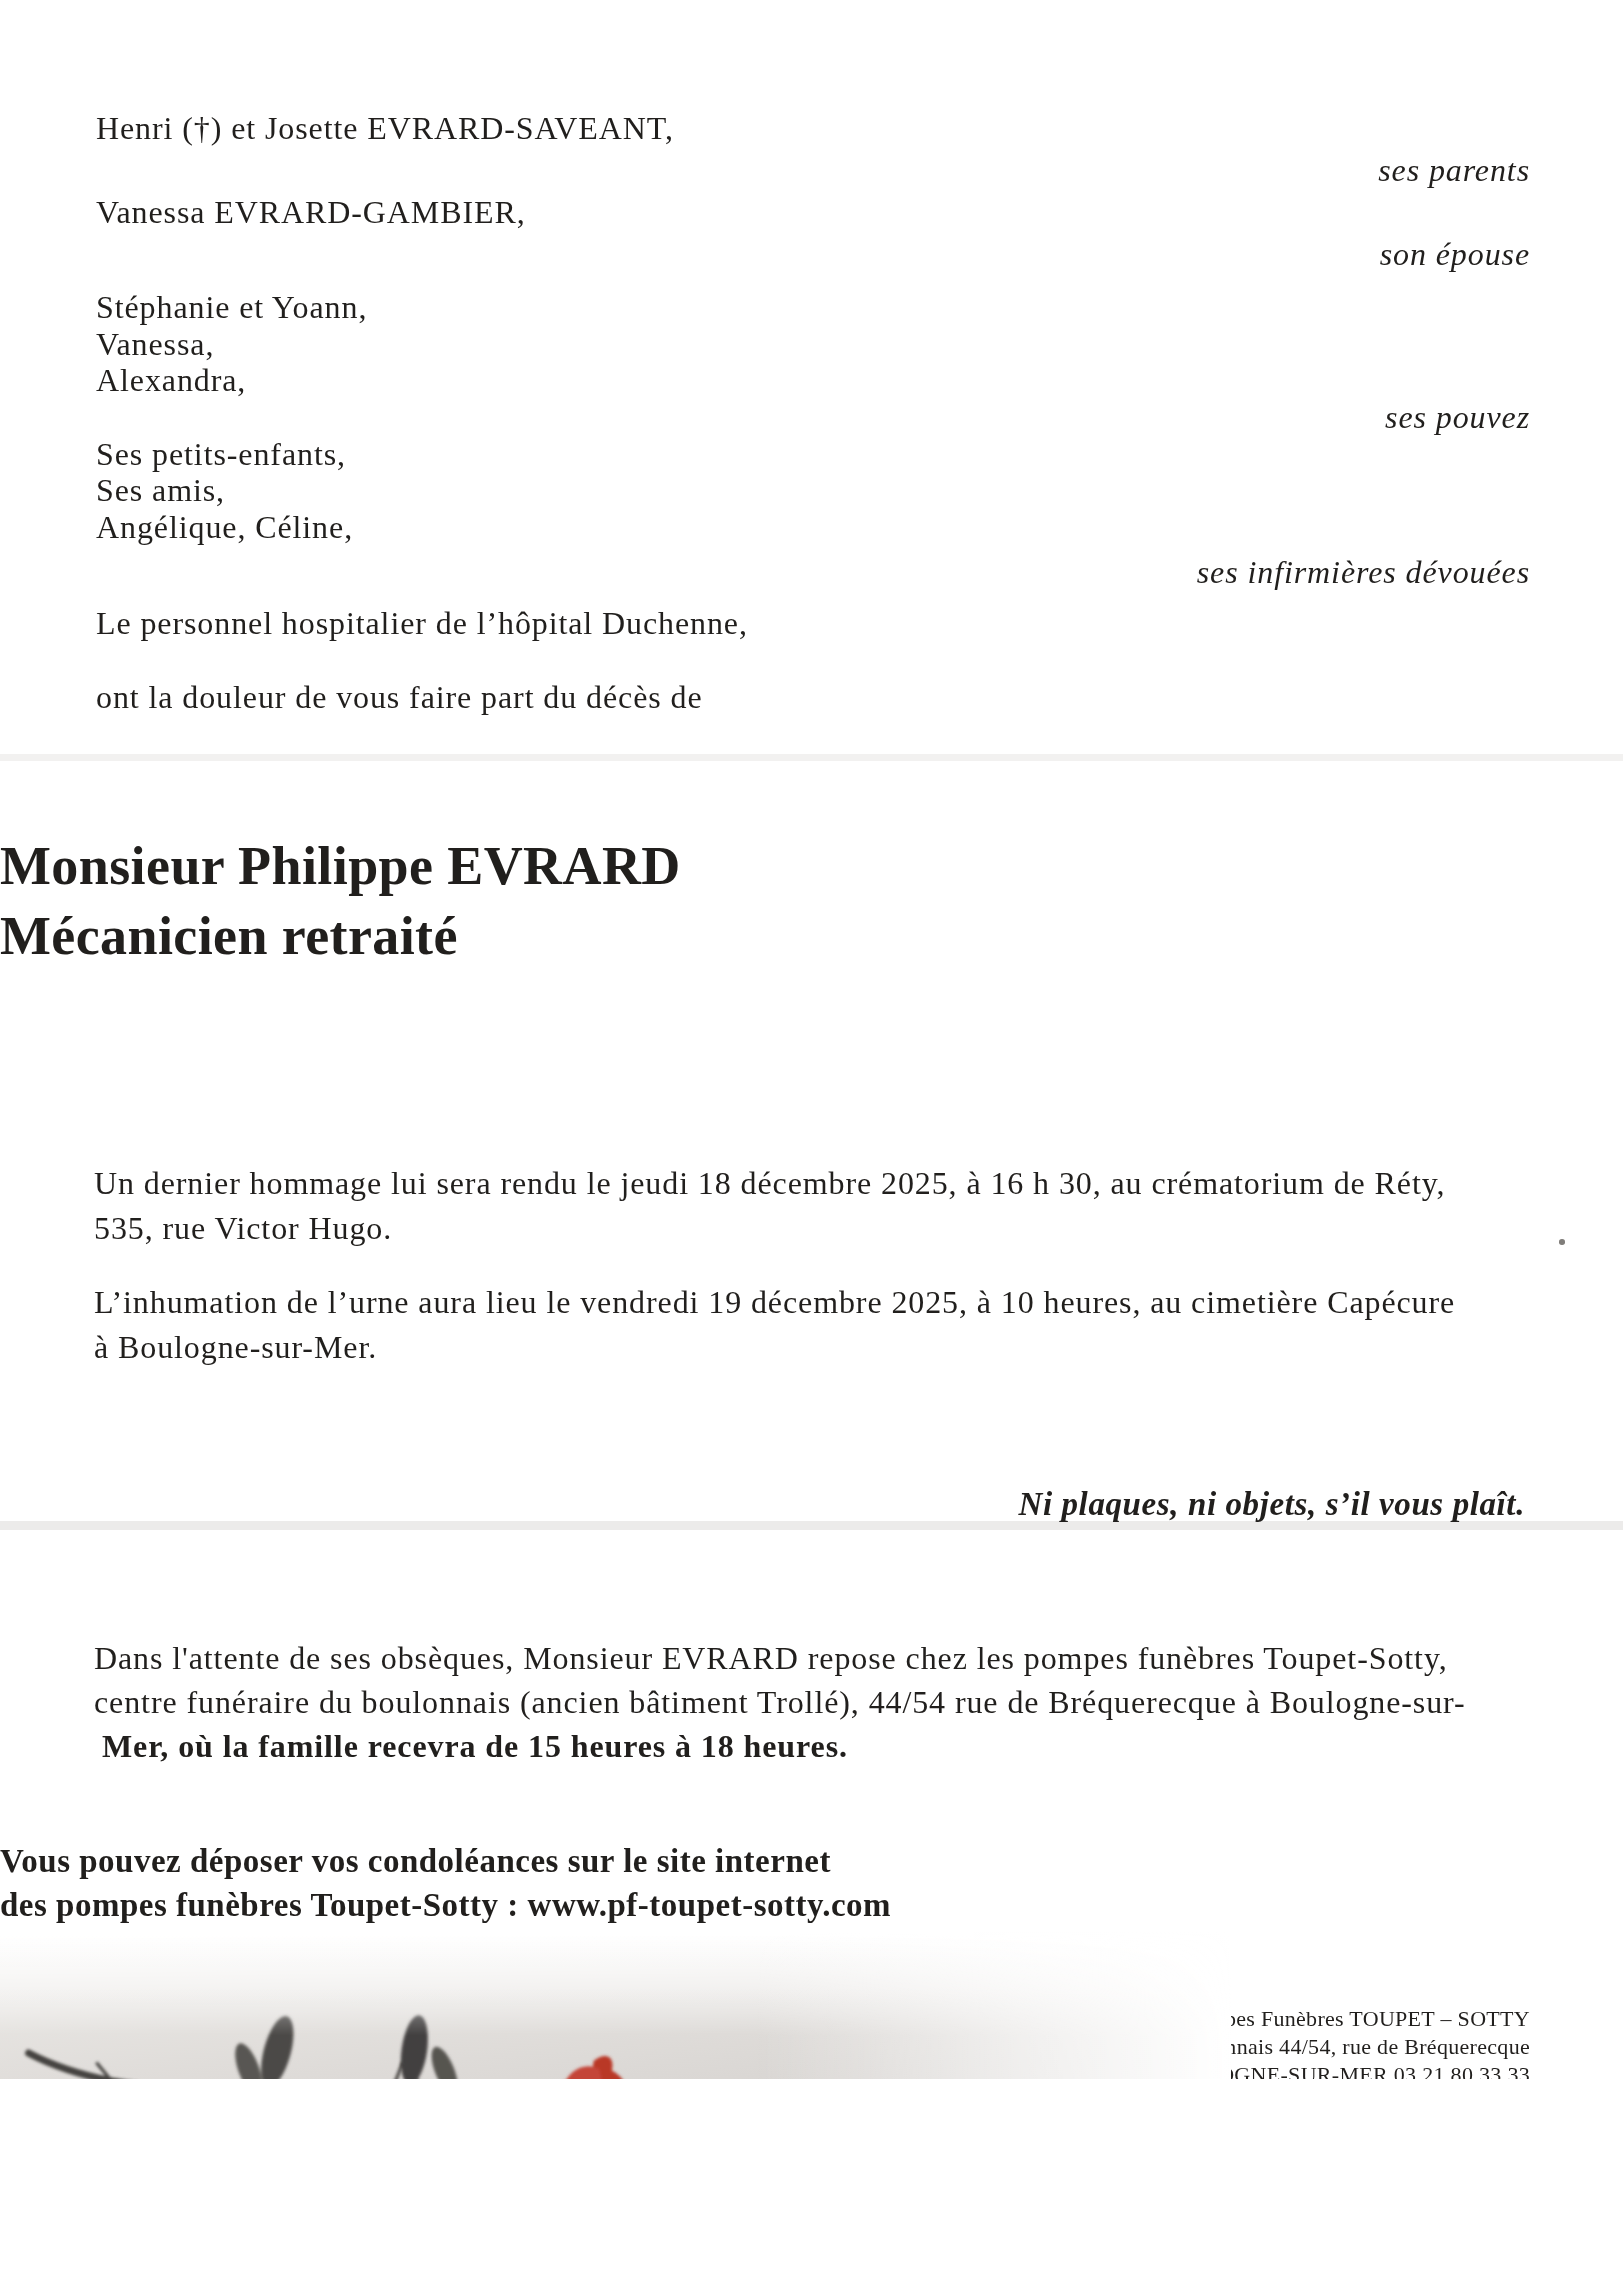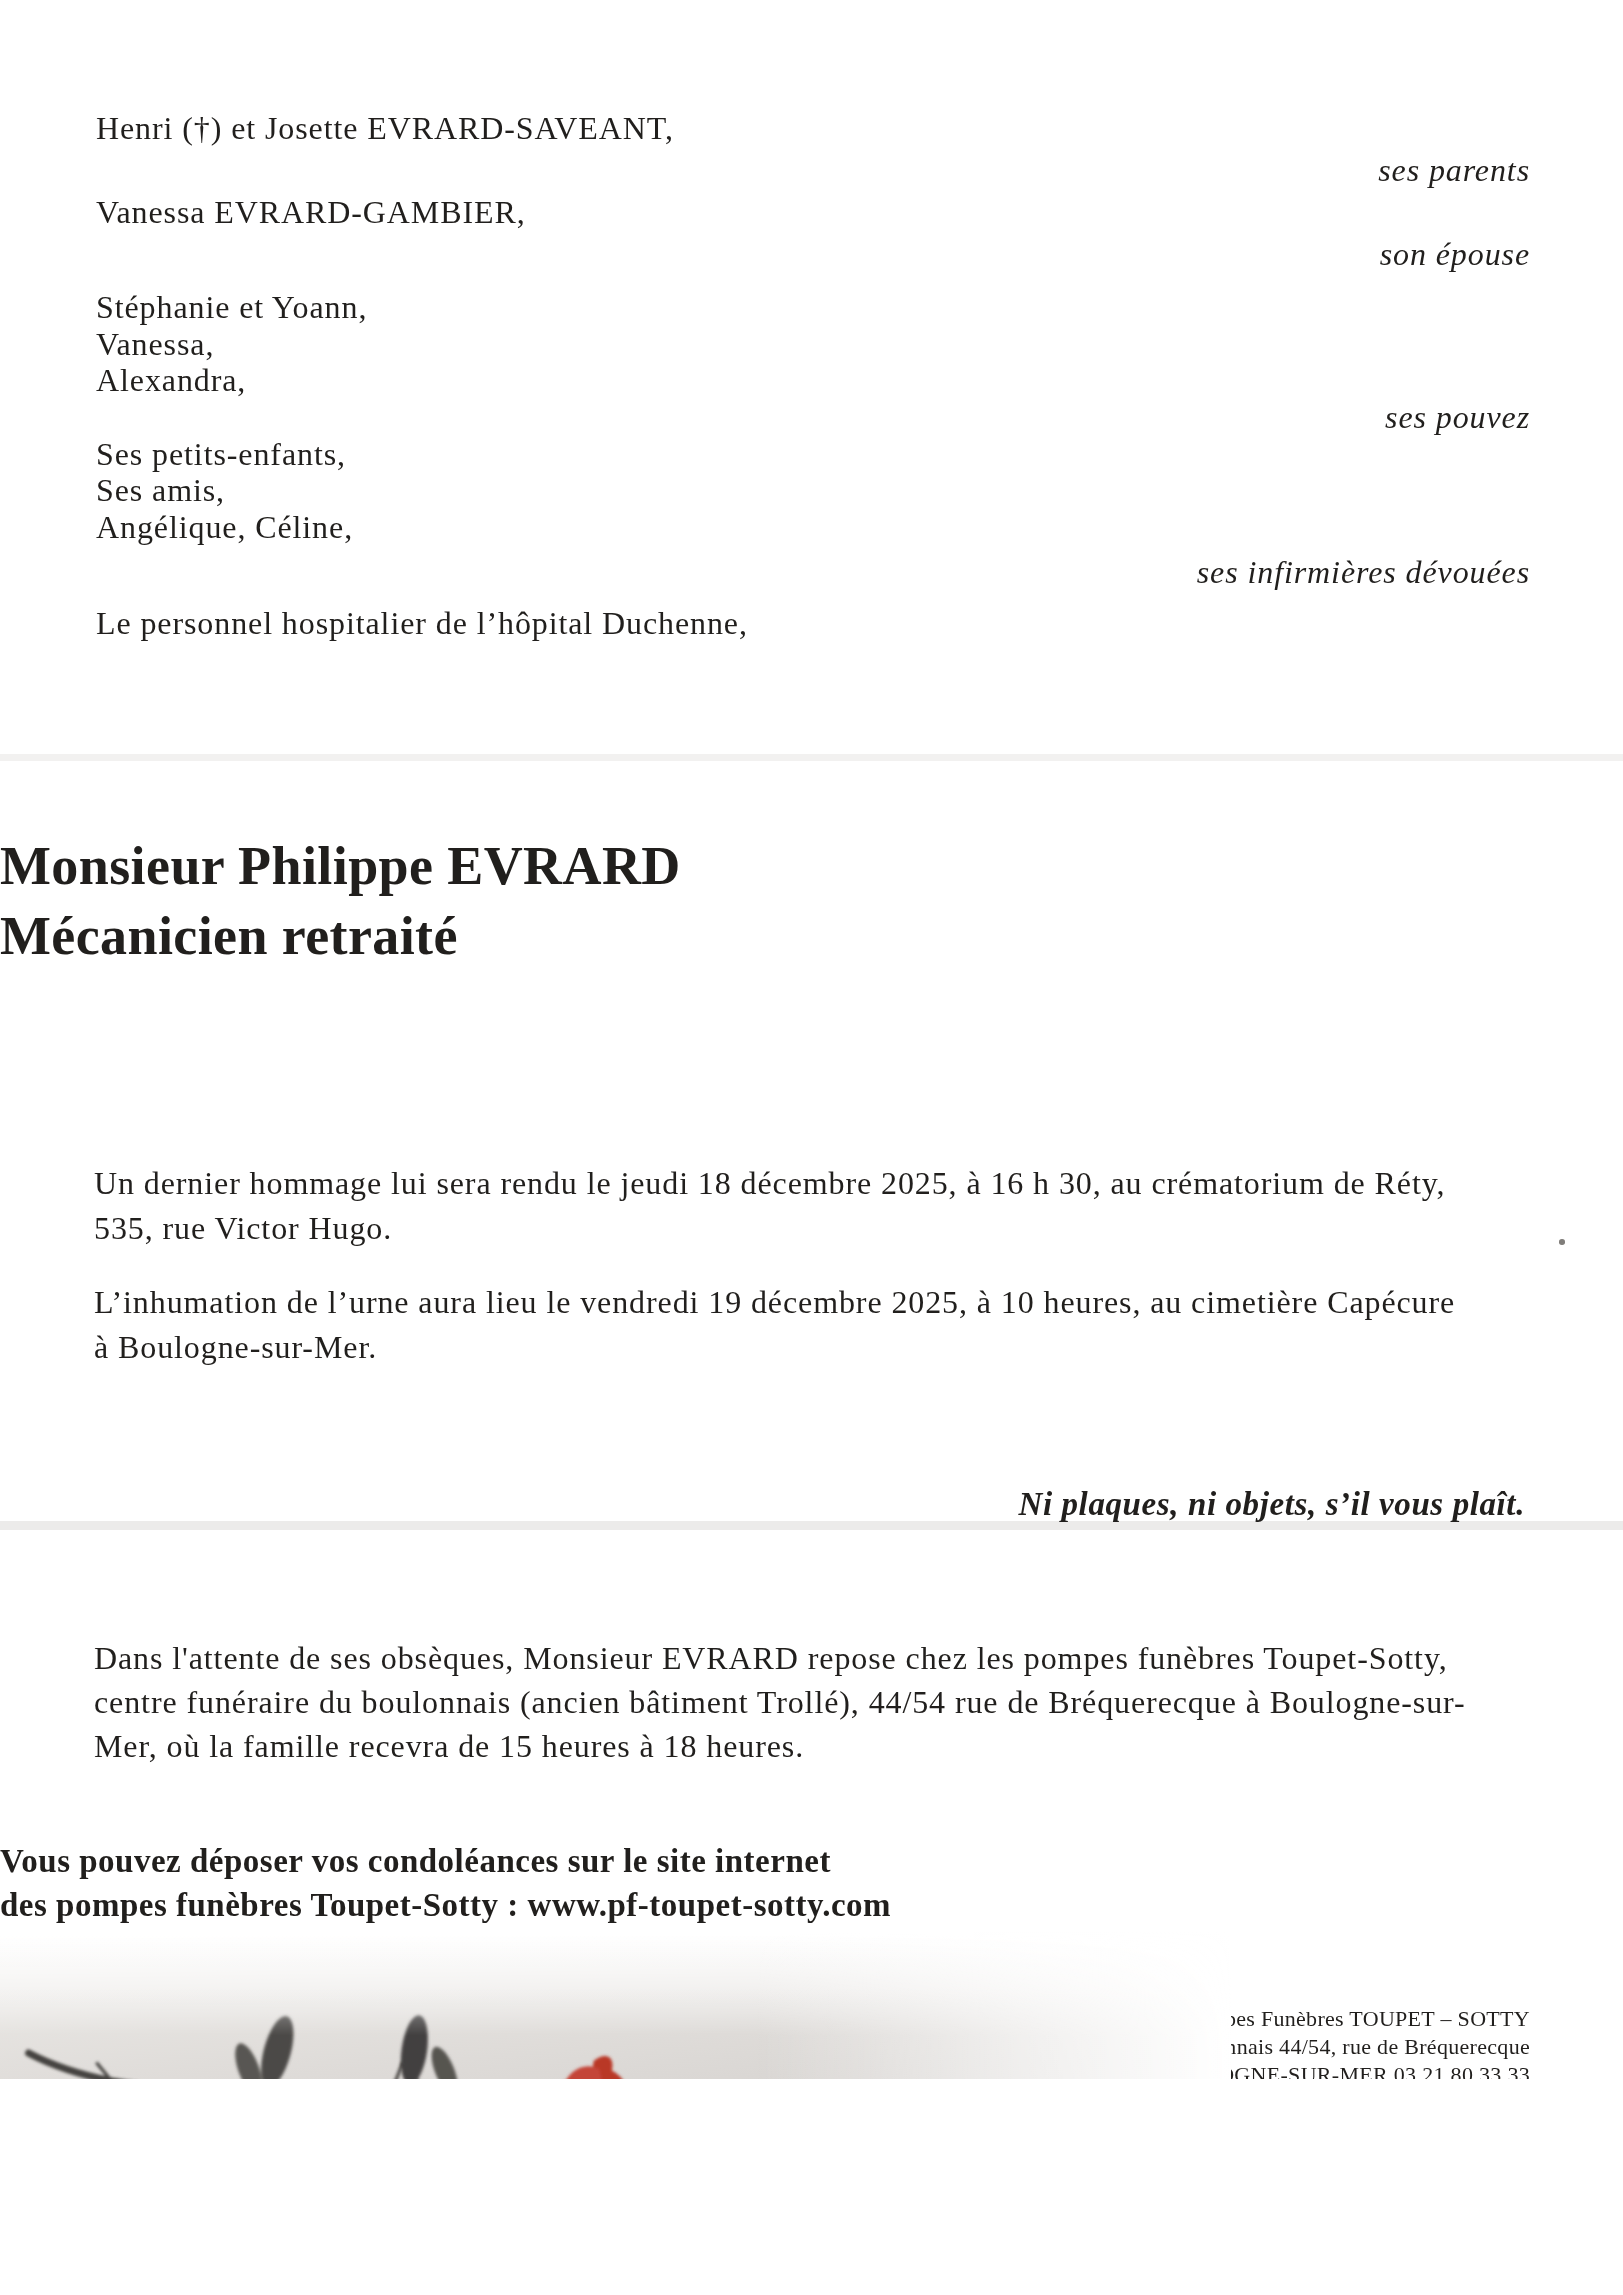--- a/index.html
+++ b/index.html
@@ -41,34 +41,35 @@
   <div class="abs body-text" style="left:96px;top:438px;">Ses petits-enfants,</div>
   <div class="abs body-text" style="left:96px;top:474px;">Ses amis,</div>
   <div class="abs body-text" style="left:96px;top:511px;">Angélique, Céline,</div>
   <div class="abs body-text" style="left:96px;top:607px;">Le personnel hospitalier de l’hôpital Duchenne,</div>
 
   <div class="abs body-text ital" style="right:94px;top:154px;">ses parents</div>
   <div class="abs body-text ital" style="right:94px;top:238px;">son épouse</div>
   <div class="abs body-text ital" style="right:94px;top:401px;">ses pouvez</div>
   <div class="abs body-text ital" style="right:94px;top:556px;">ses infirmières dévouées</div>
 
+  <div class="abs body-text" style="left:96px;top:681px;">ont la douleur de vous faire part du décès de</div>
 
   <div class="abs title-text center" style="top:835px;">Monsieur Philippe EVRARD</div>
   <div class="abs title-text center" style="top:905px;">Mécanicien retraité</div>
 
   <div class="abs body-text" style="left:94px;top:1167px;">Un dernier hommage lui sera rendu le jeudi 18 décembre 2025, à 16 h 30, au crématorium de Réty,</div>
   <div class="abs body-text" style="left:94px;top:1212px;">535, rue Victor Hugo.</div>
   <div class="abs body-text" style="left:94px;top:1286px;">L’inhumation de l’urne aura lieu le vendredi 19 décembre 2025, à 10 heures, au cimetière Capécure</div>
   <div class="abs body-text" style="left:94px;top:1331px;">à Boulogne-sur-Mer.</div>
 
   <div class="abs ital bold" style="right:99px;top:1486px;font-size:33px;letter-spacing:0.6px;">Ni plaques, ni objets, s’il vous plaît.</div>
 
   <div class="abs body-text" style="left:94px;top:1642px;">Dans l'attente de ses obsèques, Monsieur EVRARD repose chez les pompes funèbres Toupet-Sotty,</div>
   <div class="abs body-text" style="left:94px;top:1686px;">centre funéraire du boulonnais (ancien bâtiment Trollé), 44/54 rue de Bréquerecque à Boulogne-sur-</div>
-  <div class="abs body-text" style="left:94px;top:1730px;">Mer, où la famille recevra de 15 heures à 18 heures.</div>
+  <div class="abs body-text" style="left:102px;top:1730px;font-weight:bold;">Mer, où la famille recevra de 15 heures à 18 heures.</div>
 
   <div class="abs bold center" style="top:1843px;font-size:33px;letter-spacing:0.5px;">Vous pouvez déposer vos condoléances sur le site internet</div>
   <div class="abs bold center" style="top:1887px;font-size:33px;letter-spacing:0.5px;">des pompes funèbres Toupet-Sotty : www.pf-toupet-sotty.com</div>
 
   <div id="footer-block">
     <div class="small-text">Pompes Funèbres TOUPET – SOTTY</div>
     <div class="small-text">Centre funéraire du boulonnais 44/54, rue de Bréquerecque</div>
     <div class="small-text">62200 BOULOGNE-SUR-MER 03.21.80.33.33</div>
     <div class="small-text">23, rue de l’Epinoy 62240 MENNEVILLE 03.21.91.67.94</div>
     <div class="small-text">24, rue Rodolphe Minguet 62240 DESVRES 03.21.80.28.40</div>

